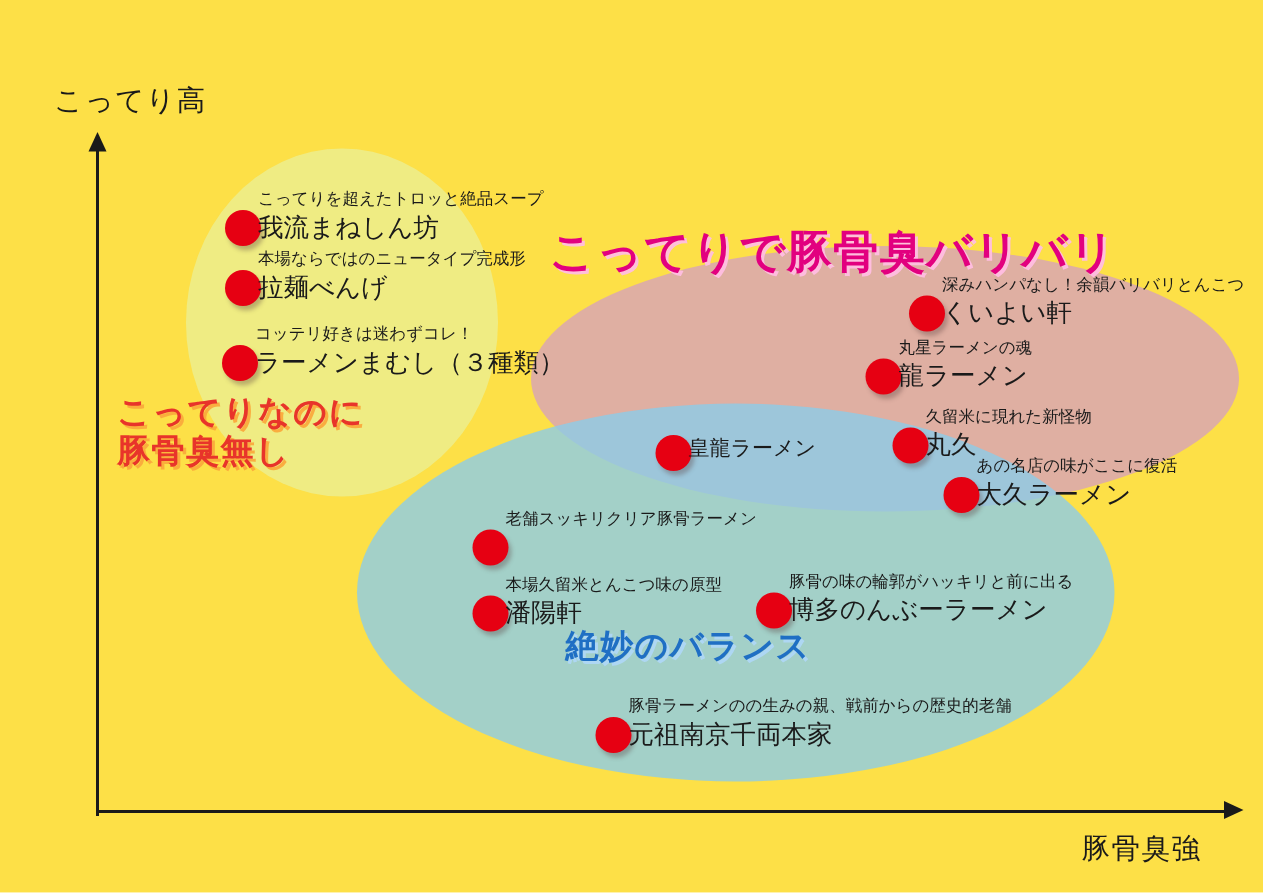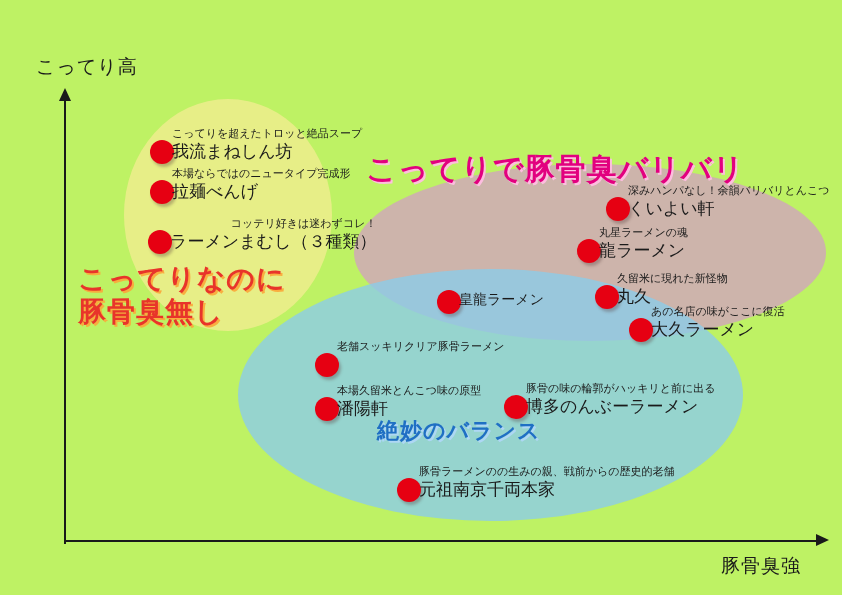--- a/index.html
+++ b/index.html
@@ -7,21 +7,21 @@
     padding: 0;
     background: #ffffff;
   }
   body {
     font-family: "DejaVu Sans", "Liberation Sans", sans-serif;
   }
   #canvas {
     position: relative;
     width: 842px;
     height: 595px;
-    background: #bef264;
+    background: #fde047;
     overflow: hidden;
     font-family: Liberation Serif, serif;
   }
 
   
   .axis-line {
     position: absolute;
     background: #1a1a1a;
   }
   #y-axis-line {
@@ -99,21 +99,21 @@
   .region-title {
     position: absolute;
     z-index: 8;
     font-weight: bold;
     white-space: pre-line;
     line-height: 1.18;
   }
   #region-title-yellow {
     left: 78px;
     top: 262px;
-    font-size: 28px;
+    font-size: 22px;
     color: #e8342a;
     text-shadow: 2px 2px 0 rgba(250, 170, 60, 0.95);
     letter-spacing: 1px;
   }
   #region-title-purple {
     left: 366px;
     top: 139px;
     font-size: 30px;
     color: #e2007f;
     text-shadow: 2px 2px 0 rgba(255, 190, 225, 0.95);
@@ -149,21 +149,20 @@
     left: 22px;
     top: -13px;
     white-space: nowrap;
   }
   .point-sub {
     display: block;
     font-size: 11px;
     color: #1a1a1a;
     line-height: 1.25;
     letter-spacing: 0px;
-    text-align: right;
   }
   .point-name {
     display: block;
     font-size: 17px;
     color: #1a1a1a;
     line-height: 1.25;
     letter-spacing: 0px;
   }
   .point-text.no-sub {
     top: 1px;

